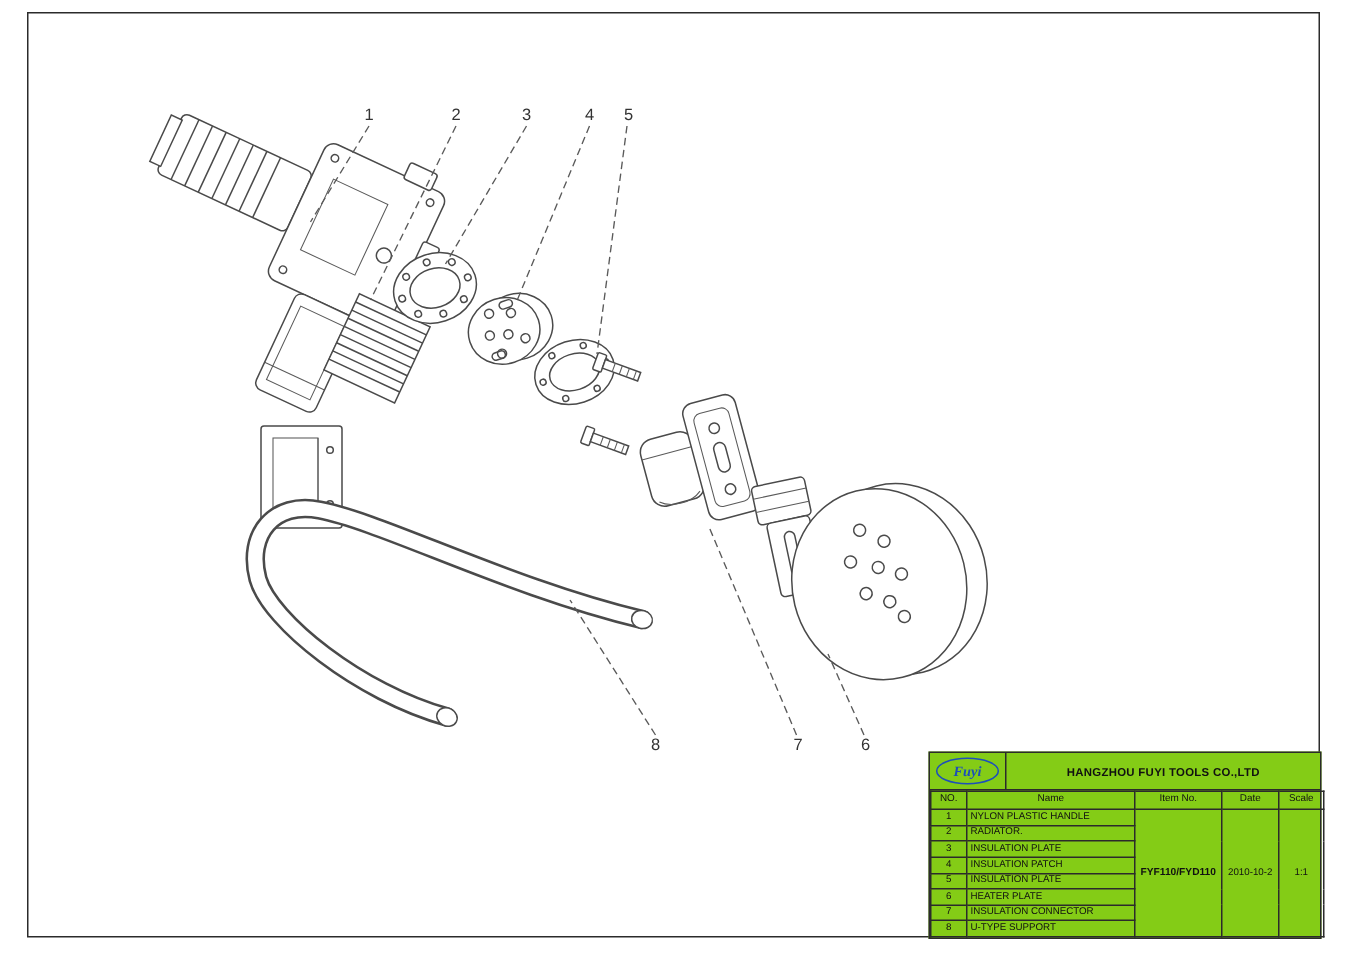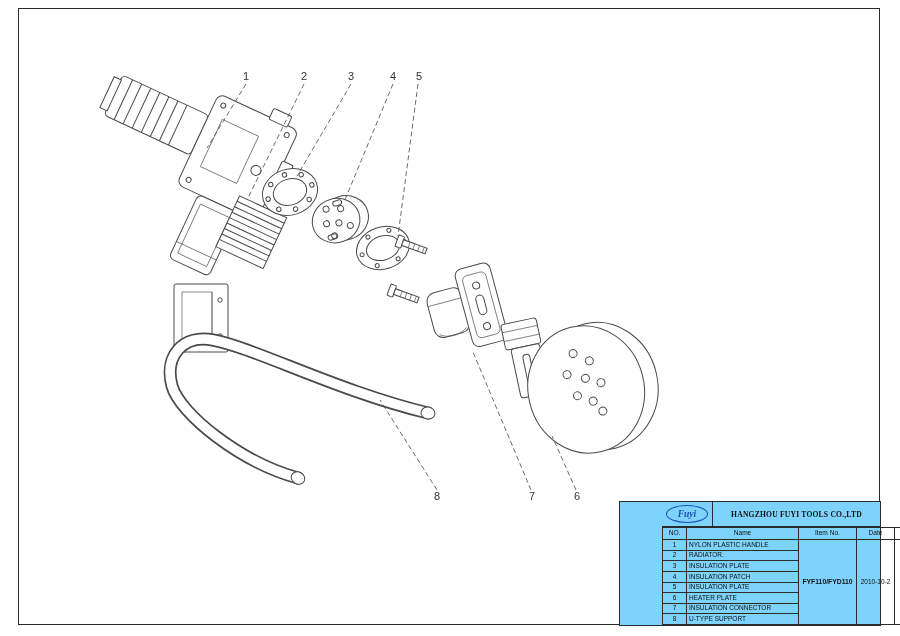--- a/index.html
+++ b/index.html
@@ -7,27 +7,27 @@
         font-family:"Liberation Sans",sans-serif;}
   .frame{position:absolute;left:18px;top:8px;width:862px;height:617px;
          border:1.3px solid #2b2b2b;box-sizing:border-box;}
   svg.drawing{position:absolute;left:0;top:0;width:900px;height:636px;}
   svg .ln{stroke:#4a4a4a;fill:none;stroke-width:1;}
   svg .fillw{stroke:#4a4a4a;fill:#ffffff;stroke-width:1;}
   svg .thin{stroke:#5a5a5a;fill:none;stroke-width:.7;}
   svg .leader{stroke:#5a5a5a;fill:none;stroke-width:.9;stroke-dasharray:5 3;}
   svg text.callout{font-family:"Liberation Sans",sans-serif;font-size:11px;fill:#333;}
   
-  .titleblock{position:absolute;right:19px;bottom:10px;width:262px;background:#7dd3fc;
-              border:1px solid #2b2b2b;box-sizing:border-box;padding-left:42px;}
+  .titleblock{position:absolute;right:19px;bottom:10px;width:262px;background:#84cc16;
+              border:1px solid #2b2b2b;box-sizing:border-box;}
   .tb-top{display:flex;height:24px;border-bottom:1px solid #2b2b2b;}
   .tb-logo{width:50px;border-right:1px solid #2b2b2b;display:flex;
            align-items:center;justify-content:center;}
   .tb-company{flex:1;display:flex;align-items:center;justify-content:center;
-              font-size:7.6px;font-weight:bold;color:#111;letter-spacing:.2px;font-family:Liberation Serif, serif;}
+              font-size:7.6px;font-weight:bold;color:#111;letter-spacing:.2px;}
   .titleblock table{border-collapse:collapse;table-layout:fixed;width:100%;}
   .titleblock td{border:0.8px solid #2b2b2b;font-size:6.5px;color:#111;height:9.6px;
                  padding:0 2px;text-align:center;overflow:hidden;white-space:nowrap;
                  line-height:1;}
   .titleblock tr.hdr td{height:11px;font-size:6.6px;}
   .titleblock td.name{text-align:left;}
   .titleblock td.itemno{font-weight:bold;font-size:6.8px;}
 </style>
 </head>
 <body>

